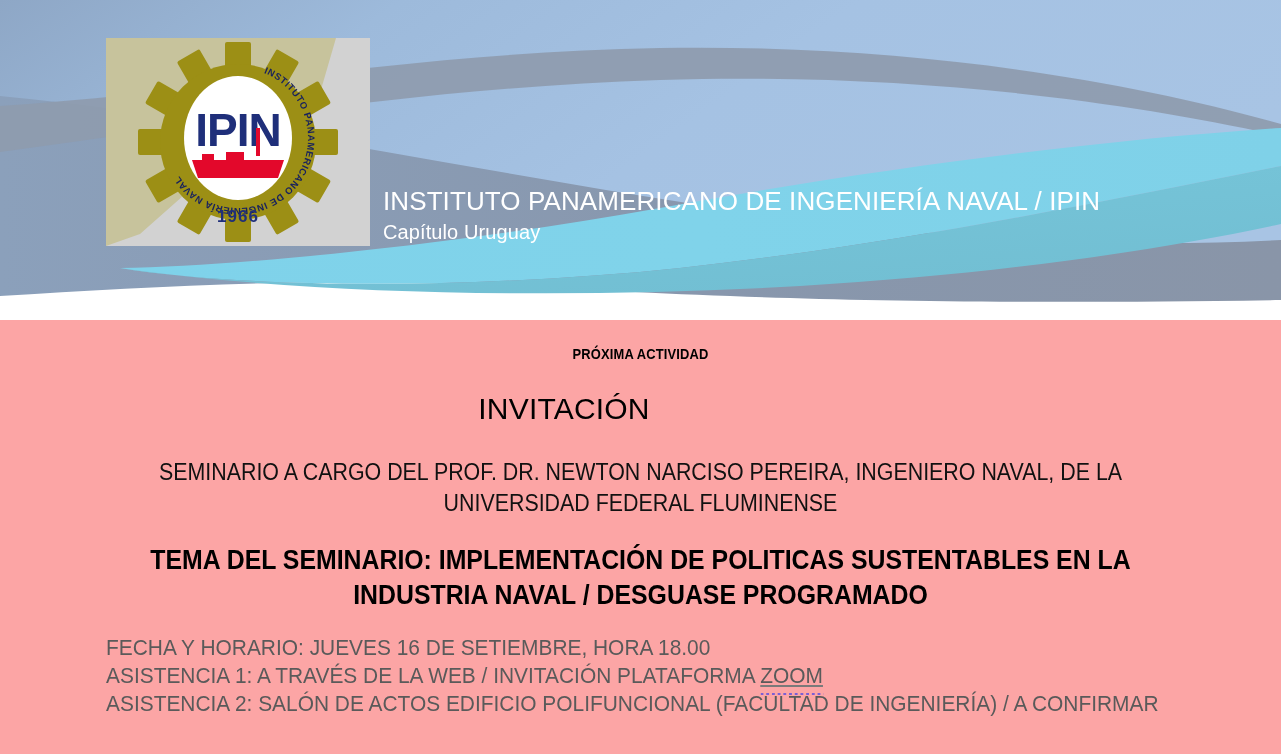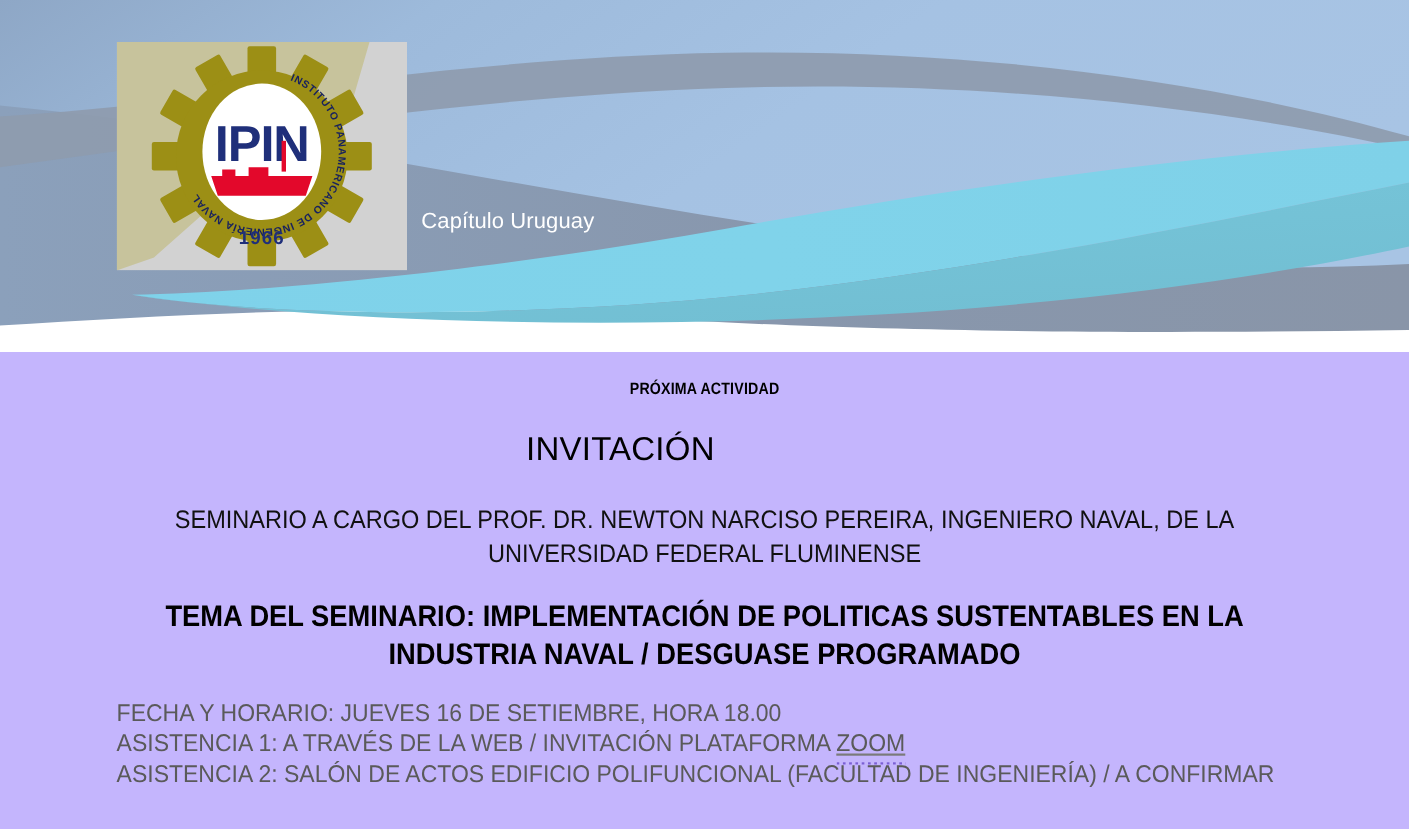--- a/index.html
+++ b/index.html
@@ -64,21 +64,21 @@
     line-height:30px;
     letter-spacing:0.1px;
   }
 
   
   .content {
     position:absolute;
     left:0; top:320px;
     width:1281px;
     height:434px;
-    background:#c4b5fd;
+    background:#fca5a5;
   }
 
   .kicker {
     position:absolute;
     left:0; top:25px;
     width:1281px;
     text-align:center;
     font-size:15px;
     font-weight:700;
     color:#000000;
@@ -255,20 +255,21 @@
         <rect x="150" y="90" width="4" height="28"></rect>
         <path d="M86,122 L96,122 L96,116 L108,116 L108,122 L120,122 L120,114 L138,114 L138,122 L178,122
                  L172,140 L92,140 Z"></path>
       </g>
 
       <text x="132" y="184" text-anchor="middle" font-family="'Liberation Sans', sans-serif" font-size="17" font-weight="700" fill="#1f2f7a" letter-spacing="1">1966</text>
     </svg>
   </div>
 
   <div class="header-titles">
+    <div class="org-name">INSTITUTO PANAMERICANO DE INGENIERÍA NAVAL / IPIN</div>
     <div class="chapter-name">Capítulo Uruguay</div>
   </div>
 </div>
 
 <div class="content">
 
   <div class="kicker">PRÓXIMA ACTIVIDAD</div>
 
   <div class="invitation">INVITACIÓN</div>
 

